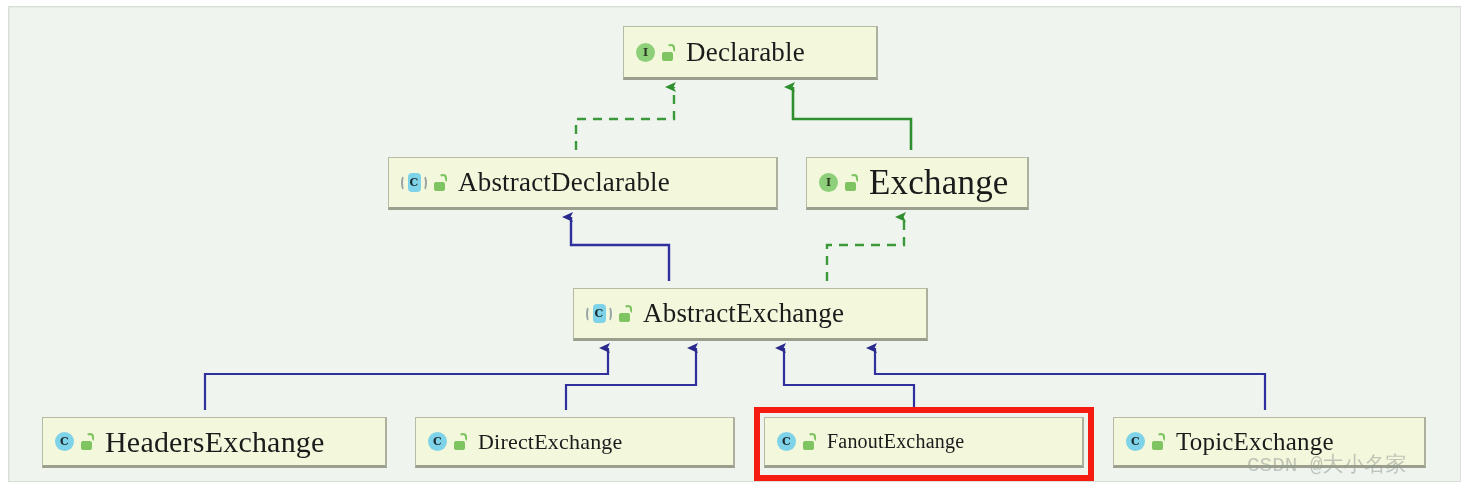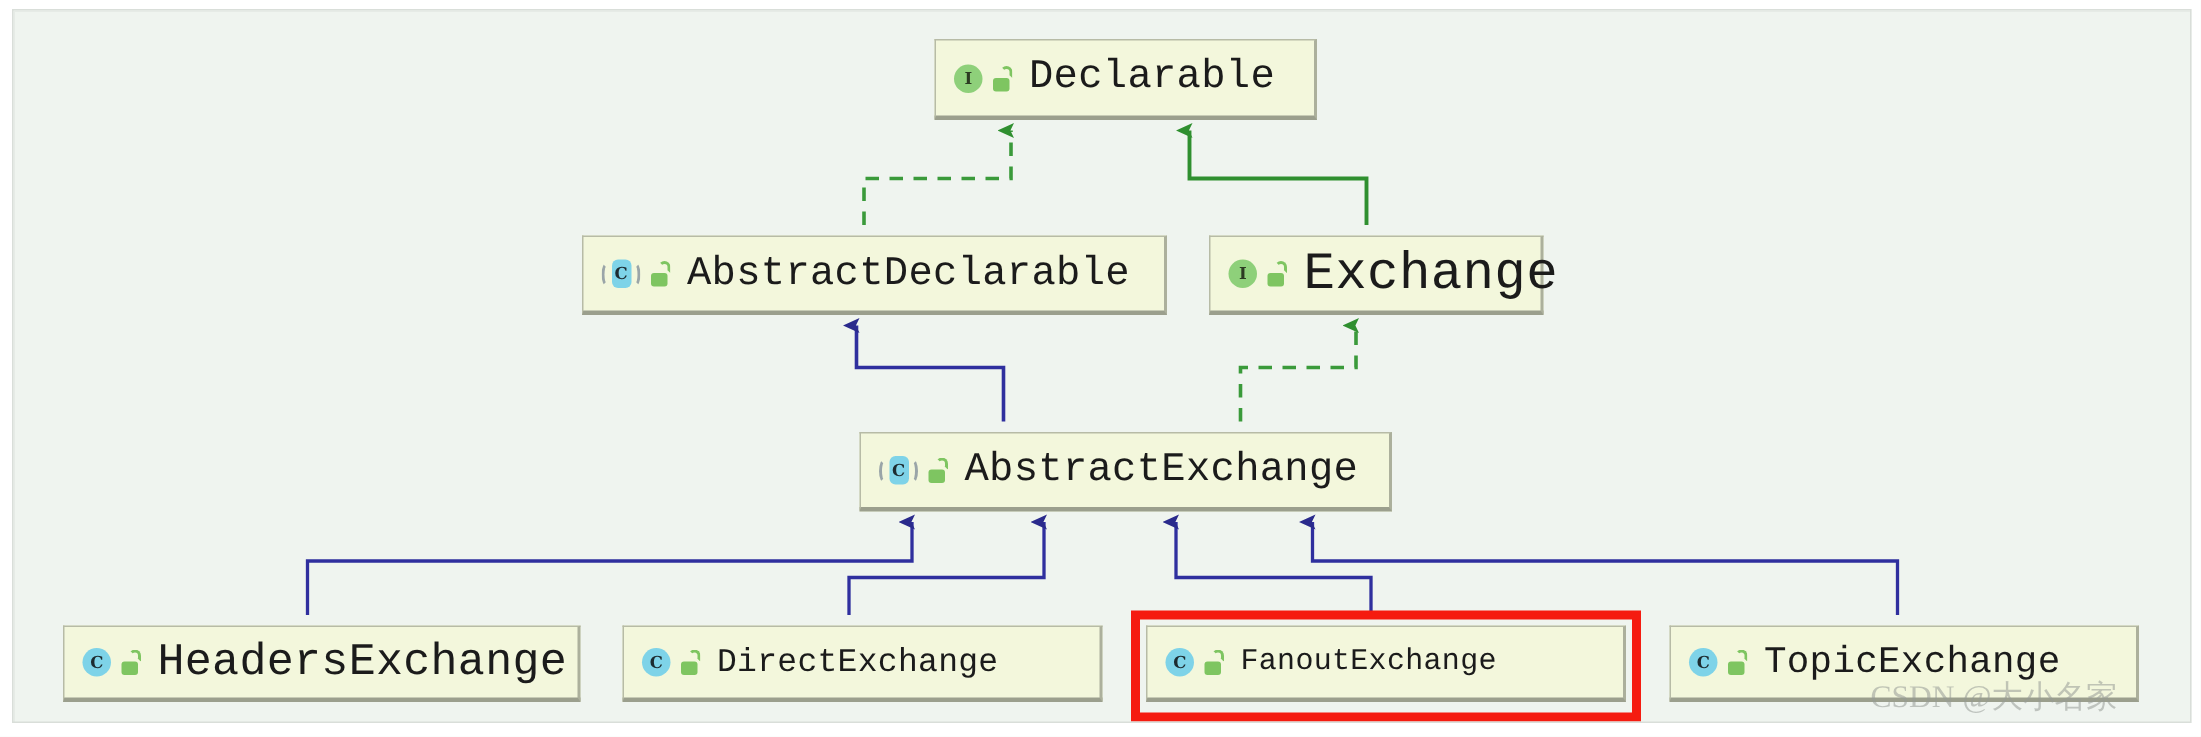--- a/index.html
+++ b/index.html
@@ -44,21 +44,21 @@
     background: #f3f7dc;
     border: 1px solid #b7bba6;
     border-bottom: 3px solid #9b9f8d;
     border-right: 2px solid #acb09c;
     display: flex;
     align-items: center;
     padding-left: 12px;
     z-index: 5;
   }
   .node .label {
-    font-family: Liberation Mono, monospace;
+    font-family: Liberation Serif, serif;
     color: #1b1b1b;
     letter-spacing: 0.2px;
     white-space: nowrap;
   }
 
   
   .highlight-box {
     position: absolute;
     box-sizing: border-box;
     border: 6px solid #f51b10;
@@ -145,21 +145,21 @@
     border-left-color: transparent;
     border-radius: 50% 50% 0 0;
     box-sizing: border-box;
   }
 
   
   .watermark {
     position: absolute;
     z-index: 20;
     color: rgba(150,155,150,0.55);
-    font-family: Liberation Serif, serif;
+    font-family: Liberation Mono, monospace;
     white-space: nowrap;
     pointer-events: none;
   }
 </style>
 </head>
 <body>
 
 <div id="canvas">
   <div id="diagram">
 

